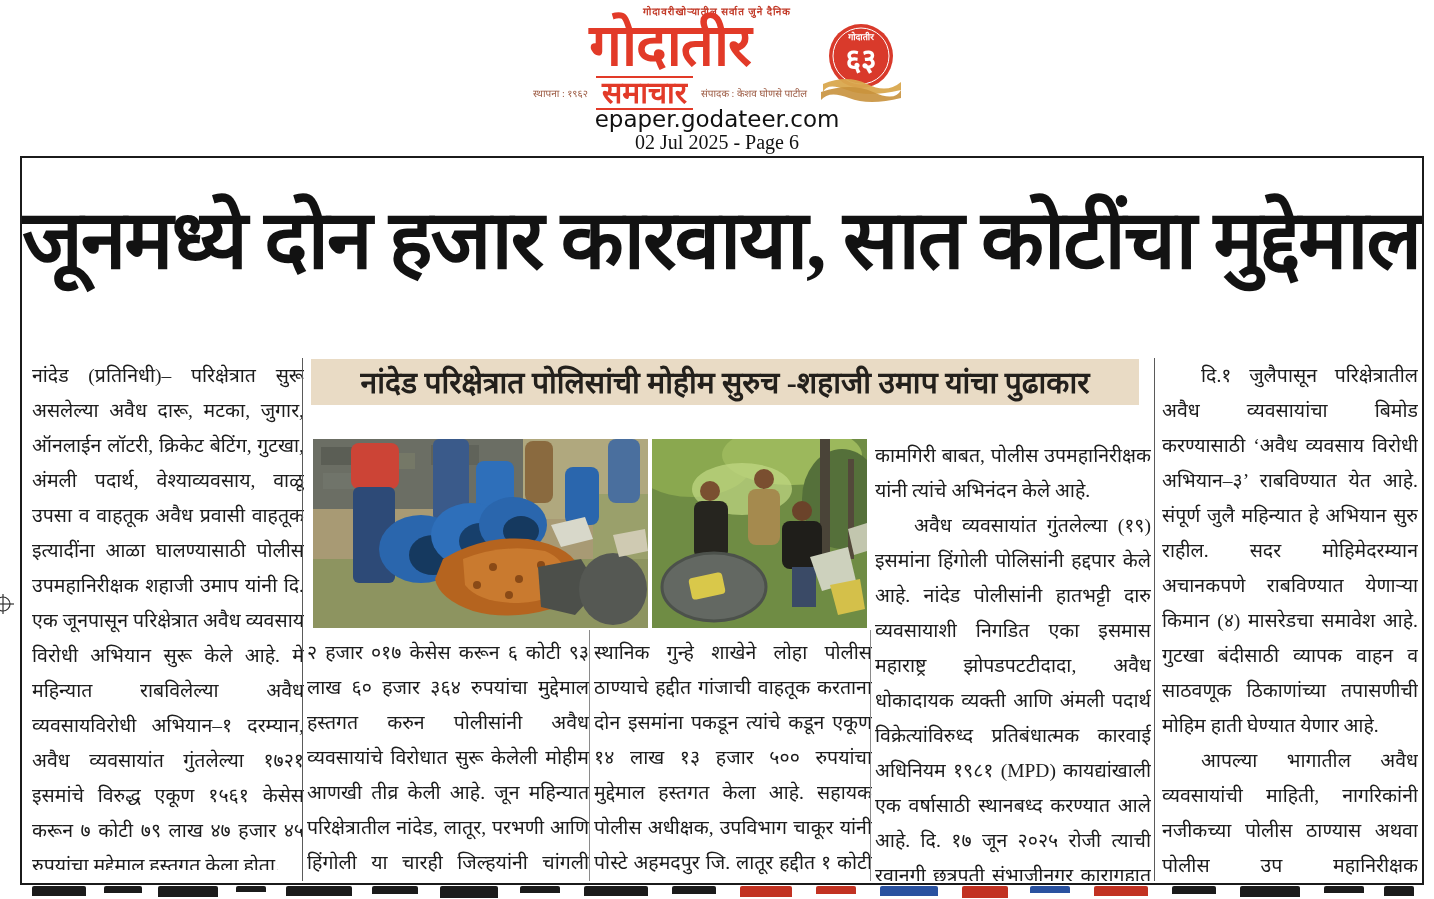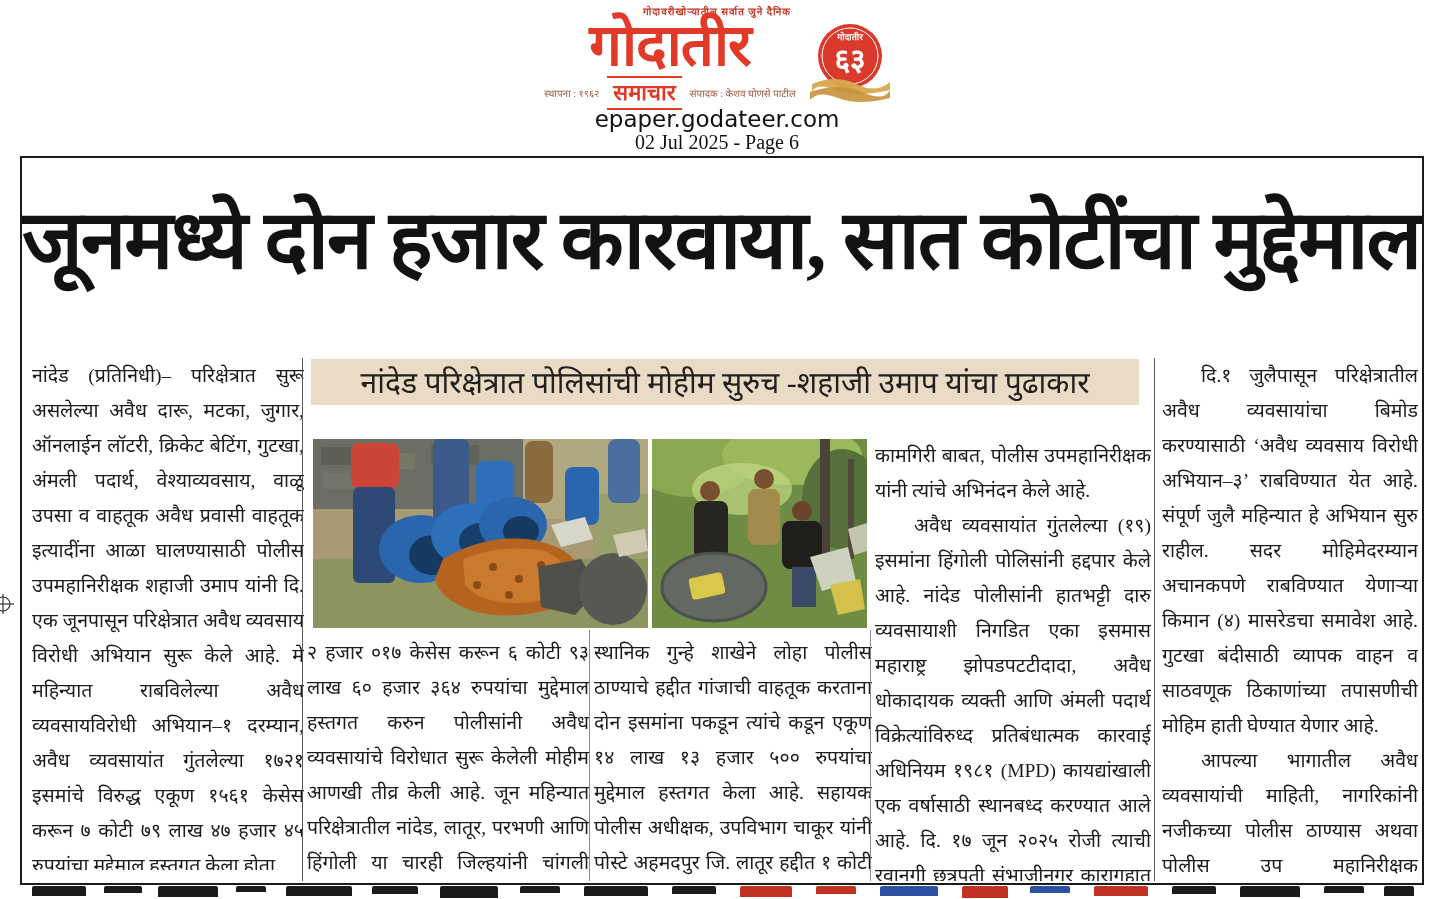--- a/index.html
+++ b/index.html
@@ -6,29 +6,29 @@
   .page{position:relative;width:1434px;height:899px;background:#ffffff;overflow:hidden;
         font-family:"Liberation Serif","DejaVu Serif",serif;color:#1c1c1c;border-radius:10px;}
   
   .masthead{position:absolute;top:4px;left:50%;transform:translateX(-50%);width:460px;text-align:center;}
   .tagline{font-size:10px;color:#c23a28;font-weight:bold;letter-spacing:1px;}
   .logo-row{display:flex;justify-content:center;align-items:flex-start;gap:10px;text-align:center;}
   .logo-block{display:flex;flex-direction:column;align-items:center;}
   .logo-main{font-size:58px;line-height:56px;font-weight:800;color:#e23a28;letter-spacing:-1px;}
   .logo-sub-row{display:flex;align-items:center;gap:8px;margin-top:2px;}
   .logo-side{font-size:10px;color:#9c5a42;white-space:nowrap;}
-  .logo-sub{font-size:22px;font-weight:800;color:#e23a28;border-top:2px solid #e23a28;border-bottom:2px solid #e23a28;padding:0 6px;line-height:30px;}
+  .logo-sub{font-size:30px;font-weight:800;color:#e23a28;border-top:2px solid #e23a28;border-bottom:2px solid #e23a28;padding:0 6px;line-height:30px;}
   .site-url{position:absolute;top:106px;left:0;width:100%;text-align:center;font-family:"DejaVu Sans","Liberation Sans",sans-serif;font-size:23px;color:#111;cursor:pointer;}
   .date-line{position:absolute;top:131px;left:0;width:100%;text-align:center;font-family:Liberation Serif, serif;font-size:20px;color:#111;}
   
   .article-box{position:absolute;left:20px;top:156px;width:1400px;height:725px;border:2px solid #1b1b1b;background:#fff;}
   .headline{position:absolute;top:8px;left:0;width:100%;margin:0;text-align:center;font-size:82px;font-weight:800;
             color:#121212;letter-spacing:-2px;white-space:nowrap;overflow:hidden;line-height:150px;}
   .subhead{position:absolute;left:289px;top:201px;width:828px;height:46px;background:#e9dbc5;
-           font-size:30px;font-weight:400;color:#23201c;text-align:center;line-height:47px;white-space:nowrap;overflow:hidden;}
+           font-size:30px;font-weight:700;color:#23201c;text-align:center;line-height:47px;white-space:nowrap;overflow:hidden;}
   .col{position:absolute;overflow:hidden;font-size:19.5px;line-height:35px;text-align:justify;}
   .col p{margin:0;}
   .col p.indent{text-indent:2em;}
   .col1{left:10px;top:200px;width:272px;height:512px;}
   .col2{left:285px;top:477px;width:282px;height:246px;}
   .col3{left:572px;top:477px;width:278px;height:246px;}
   .col4{left:853px;top:280px;width:276px;height:443px;}
   .col5{left:1140px;top:200px;width:256px;height:521px;}
   .lead{font-weight:normal;}
   .vrule{position:absolute;width:1px;background:#5a5a5a;}

